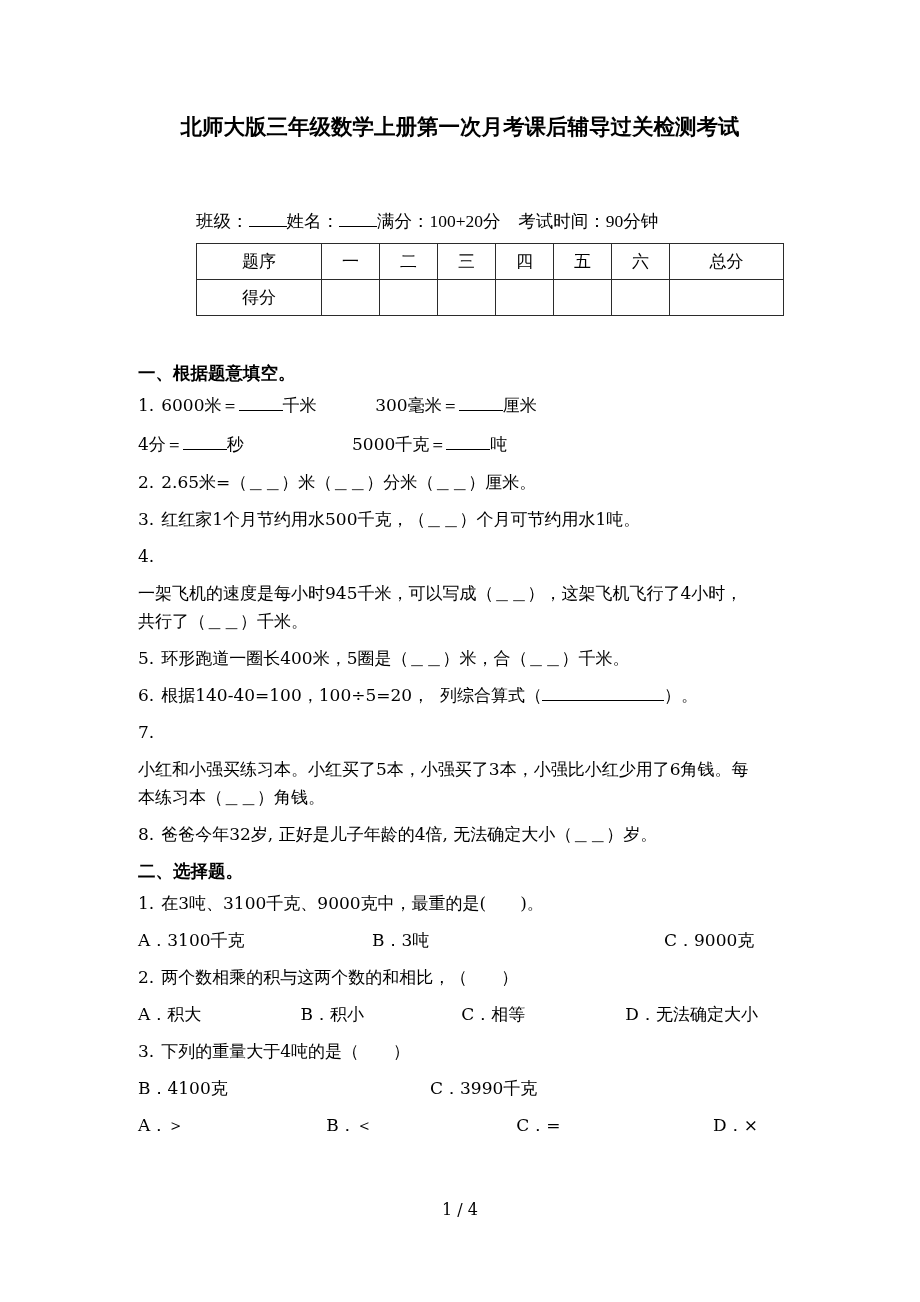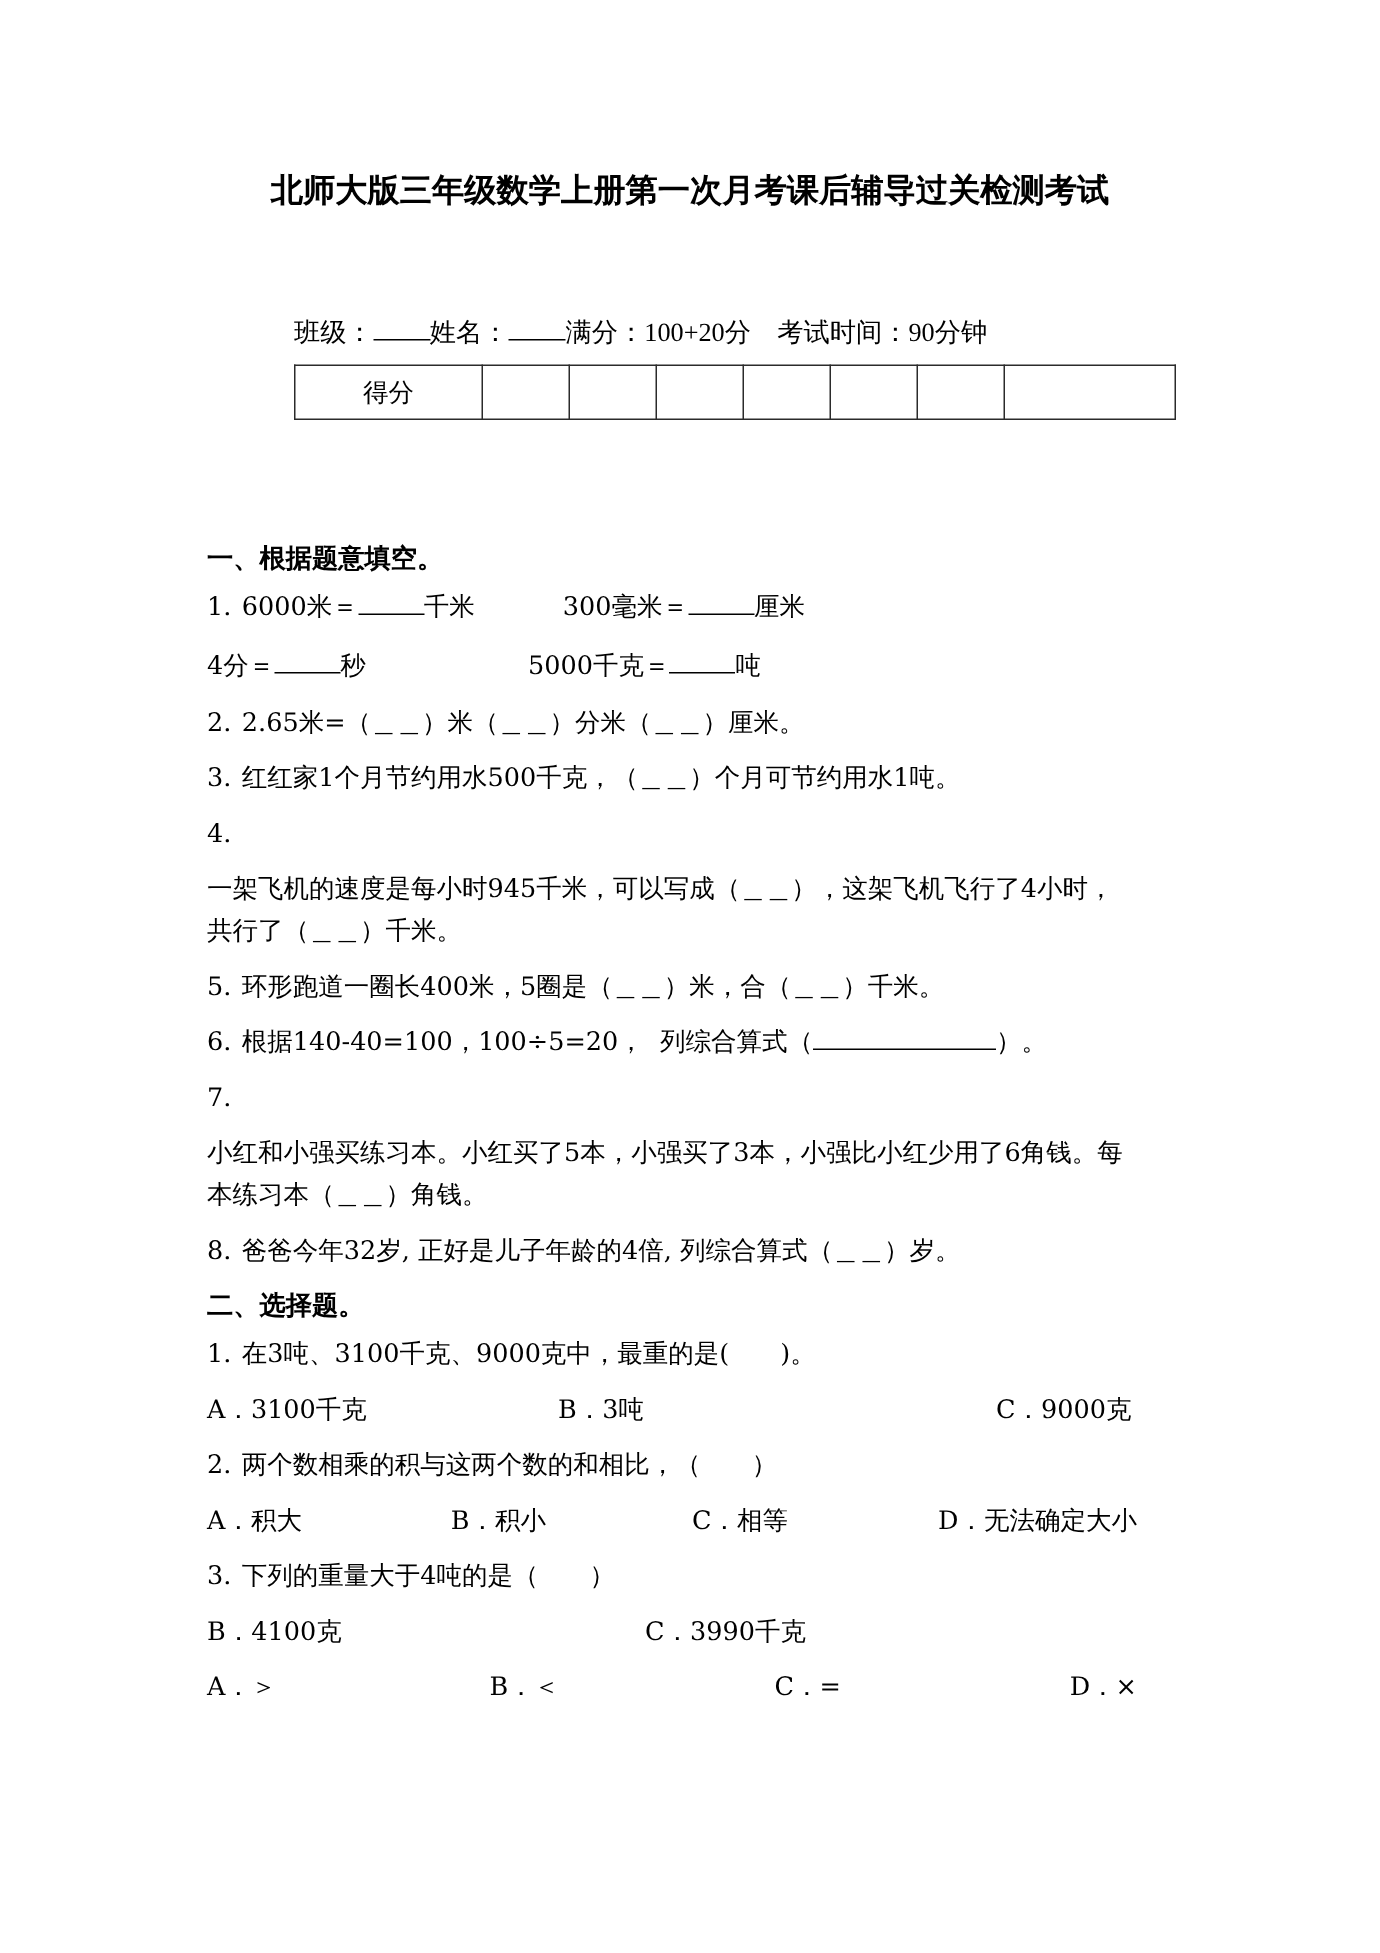--- a/index.html
+++ b/index.html
@@ -127,20 +127,30 @@
 
   <div class="doc-title">北师大版三年级数学上册第一次月考课后辅导过关检测考试</div>
 
   <div class="header-info">
     <span>班级：</span><span class="blank-ul ul-38"></span><span>姓名：</span><span class="blank-ul ul-38"></span><span>满分：</span><span>100+20分</span>&nbsp;&nbsp;&nbsp;&nbsp;<span>考试时间：</span><span>90分钟</span>
   </div>
 
   <table class="score-table">
     <tbody>
       <tr>
+        <td class="col-label">题序</td>
+        <td class="col-num">一</td>
+        <td class="col-num">二</td>
+        <td class="col-num">三</td>
+        <td class="col-num">四</td>
+        <td class="col-num">五</td>
+        <td class="col-num">六</td>
+        <td class="col-total">总分</td>
+      </tr>
+      <tr>
         <td class="col-label">得分</td>
         <td class="col-num"></td>
         <td class="col-num"></td>
         <td class="col-num"></td>
         <td class="col-num"></td>
         <td class="col-num"></td>
         <td class="col-num"></td>
         <td class="col-total"></td>
       </tr>
     </tbody>
@@ -181,21 +191,21 @@
     </div>
 
     <div class="q">
       <span>7.</span>
     </div>
     <div class="q wrap">
       <span>小红和小强买练习本。小红买了5本，小强买了3本，小强比小红少用了6角钱。每本练习本（＿＿）角钱。</span>
     </div>
 
     <div class="q">
-      <span class="idx">8.</span><span>爸爸今年32岁, 正好是儿子年龄的4倍, 列综合算式（＿＿）岁。</span>
+      <span class="idx">8.</span><span>爸爸今年32岁, 正好是儿子年龄的4倍, 无法确定大小（＿＿）岁。</span>
     </div>
 
     <div class="sec-head">二、选择题。</div>
 
     <div class="q">
       <span class="idx">1.</span><span>在3吨、3100千克、9000克中，最重的是(　　)。</span>
     </div>
     <div class="opts">
       <span style="width:190px">A．3100千克</span>
         <span style="width:248px">B．3吨</span>
@@ -222,14 +232,15 @@
 
     <div class="opts">
       <span style="width:168px">A．＞</span>
         <span style="width:170px">B．＜</span>
         <span style="width:178px">C．=</span>
         <span>D．×</span>
     </div>
 
   </div>
 
+  <div class="footer">1 / 4</div>
 
 </div>
 
 </body></html>

